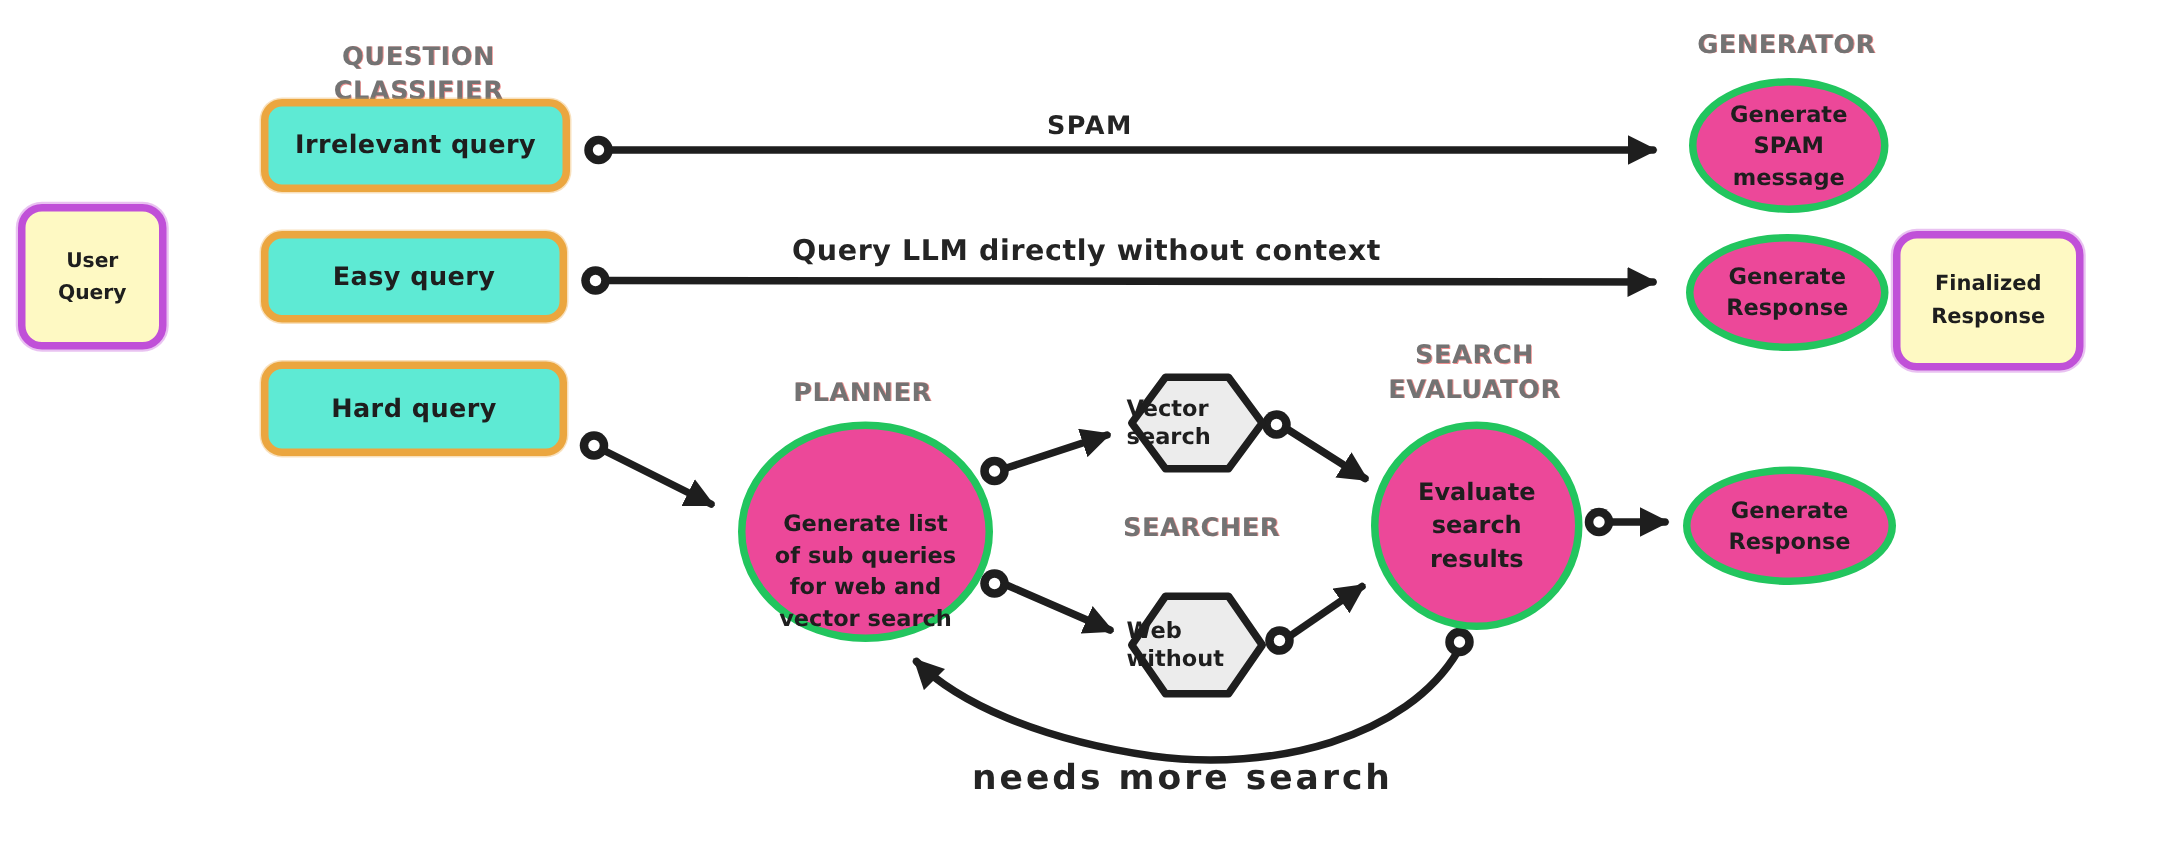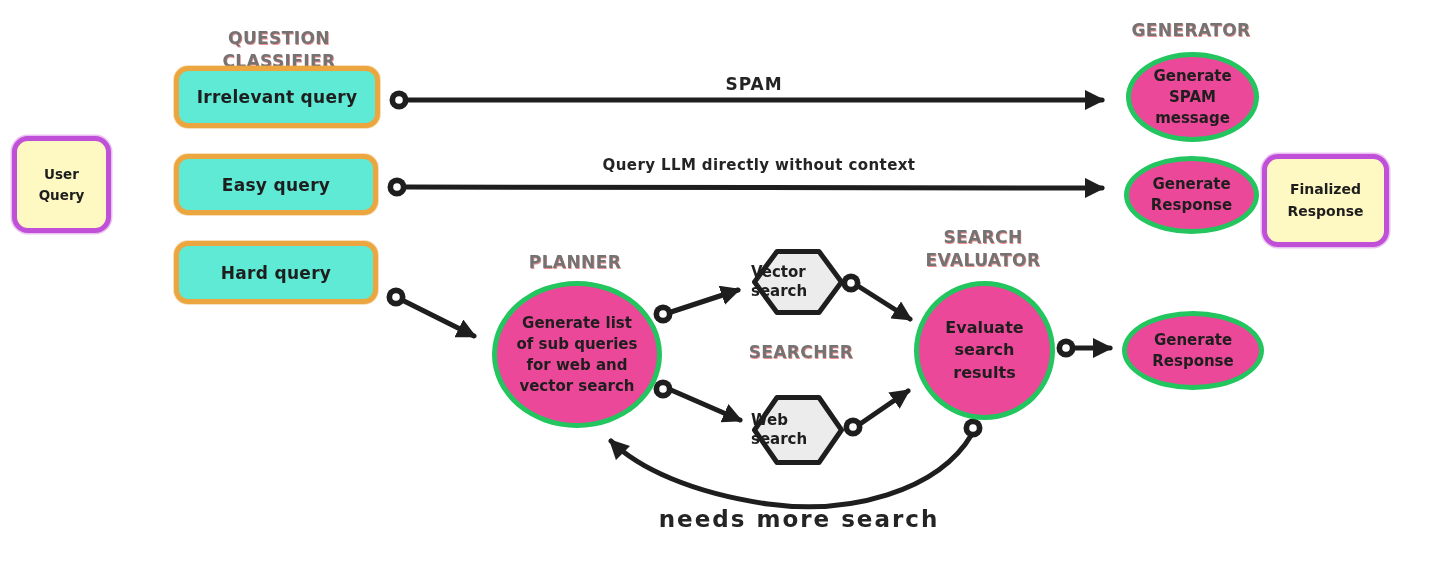--- a/index.html
+++ b/index.html
@@ -24,21 +24,21 @@
   }
   .ellipse{
     border:5px solid #22c55e;background:#ec4899;border-radius:50%;
     font-size:15px;line-height:1.4;
   }
   .section-label{
     position:absolute;color:#737373;font-weight:800;font-size:17px;
     text-align:center;letter-spacing:.4px;line-height:1.35;
     text-shadow:.6px .6px 0 rgba(224,49,49,.55);
   }
-  .edge-label{position:absolute;color:#242424;font-weight:700;text-align:center;}
+  .edge-label{position:absolute;color:#242424;font-weight:700;text-align:left;}
   .hex{position:absolute;}
   .hex-label{
     position:absolute;inset:0;display:flex;align-items:center;justify-content:center;
     text-align:left;font-weight:700;font-size:15px;line-height:1.3;color:#1e1e1e;
   }
 </style>
 </head>
 <body>
 
 <div class="canvas">
@@ -126,37 +126,37 @@
   <div class="node ellipse" style="left:1126px;top:52px;width:133px;height:90px;padding:0 16px;">
     <span>Generate SPAM message</span>
   </div>
   <div class="node ellipse" style="left:1124px;top:156px;width:135px;height:78px;padding:0 14px;">
     <span>Generate Response</span>
   </div>
   <div class="node ellipse" style="left:1122px;top:311px;width:142px;height:79px;padding:0 16px;">
     <span>Generate Response</span>
   </div>
 
-  <div class="node ellipse" style="left:492px;top:281px;width:170px;height:147px;padding:0 19px;font-size:15px;">
+  <div class="node ellipse" style="left:492px;top:281px;width:170px;height:147px;padding:0 19px;font-size:15px;align-items:flex-end;">
     <span>Generate list of sub queries for web and vector search</span>
   </div>
   <div class="node ellipse" style="left:914px;top:281px;width:141px;height:139px;padding:0 20px;font-size:16px;justify-content:flex-end;">
     <span>Evaluate search results</span>
   </div>
 
   <div class="hex" style="left:751px;top:248px;width:94px;height:68px;">
     <svg width="94" height="68" viewBox="0 0 94 68">
       <polygon points="26,3.5 68,3.5 90.5,34 68,64.5 26,64.5 3.5,34" fill="#ececec" stroke="#1e1e1e" stroke-width="5" stroke-linejoin="round"></polygon>
     </svg>
     <div class="hex-label">Vector search</div>
   </div>
   <div class="hex" style="left:751px;top:394px;width:94px;height:72px;">
     <svg width="94" height="72" viewBox="0 0 94 72">
       <polygon points="26,3.5 68,3.5 90.5,36 68,68.5 26,68.5 3.5,36" fill="#ececec" stroke="#1e1e1e" stroke-width="5" stroke-linejoin="round"></polygon>
     </svg>
-    <div class="hex-label">Web search</div>
+    <div class="hex-label">Web without</div>
   </div>
 
   <div class="edge-label" style="left:698px;top:74px;width:112px;font-size:17px;letter-spacing:1px;">SPAM</div>
-  <div class="edge-label" style="left:528px;top:156px;width:462px;font-size:15px;letter-spacing:.4px;">Query LLM directly without context</div>
+  <div class="edge-label" style="left:528px;top:156px;width:462px;font-size:19px;letter-spacing:.4px;">Query LLM directly without context</div>
   <div class="edge-label" style="left:648px;top:506px;width:302px;font-size:23px;letter-spacing:2px;">needs more search</div>
 
 </div>
 
 </body></html>

